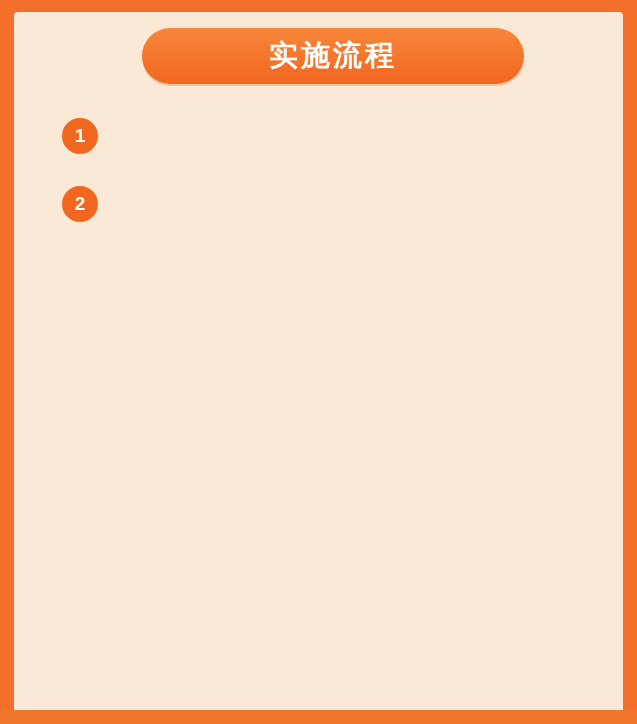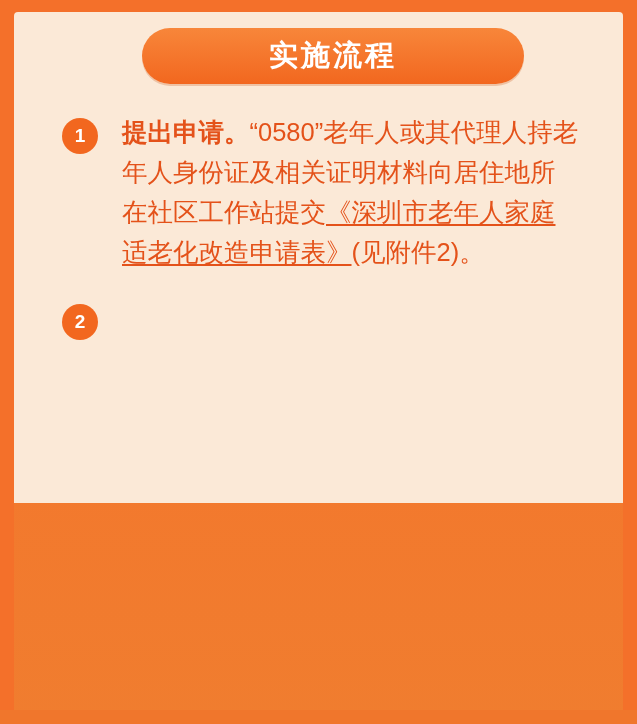--- a/index.html
+++ b/index.html
@@ -45,21 +45,21 @@
     width: 637px; height: 14px;
     background: #f0762c;
   }
 
   
   .card {
     position: absolute;
     left: 14px;
     top: 12px;
     width: 609px;
-    height: 491px;
+    height: 698px;
     background: #fbe9d7;
     border-radius: 4px 4px 0 0;
     box-sizing: border-box;
     overflow: hidden;
   }
   .card:after {
     content: "";
     position: absolute;
     left: 0; bottom: 0;
     width: 100%; height: 10px;
@@ -146,23 +146,20 @@
   <div class="card">
 
     <div class="ribbon">
       <span class="ribbon-text">实施流程</span>
     </div>
 
     <div class="content">
 
       <div class="item">
         <div class="badge">1</div>
-        <div class="para">
-          <span>提出申请。</span><span class="plain">“0580”老年人或其代理人持老年人身份证及相关证明材料向居住地所在社区工作站提交</span><span class="plain underline">《深圳市老年人家庭适老化改造申请表》</span><span class="plain">(见附件2)。</span>
-        </div>
       </div>
 
       <div class="item">
         <div class="badge">2</div>
       </div>
 
     </div>
   </div>
 </div>
 

